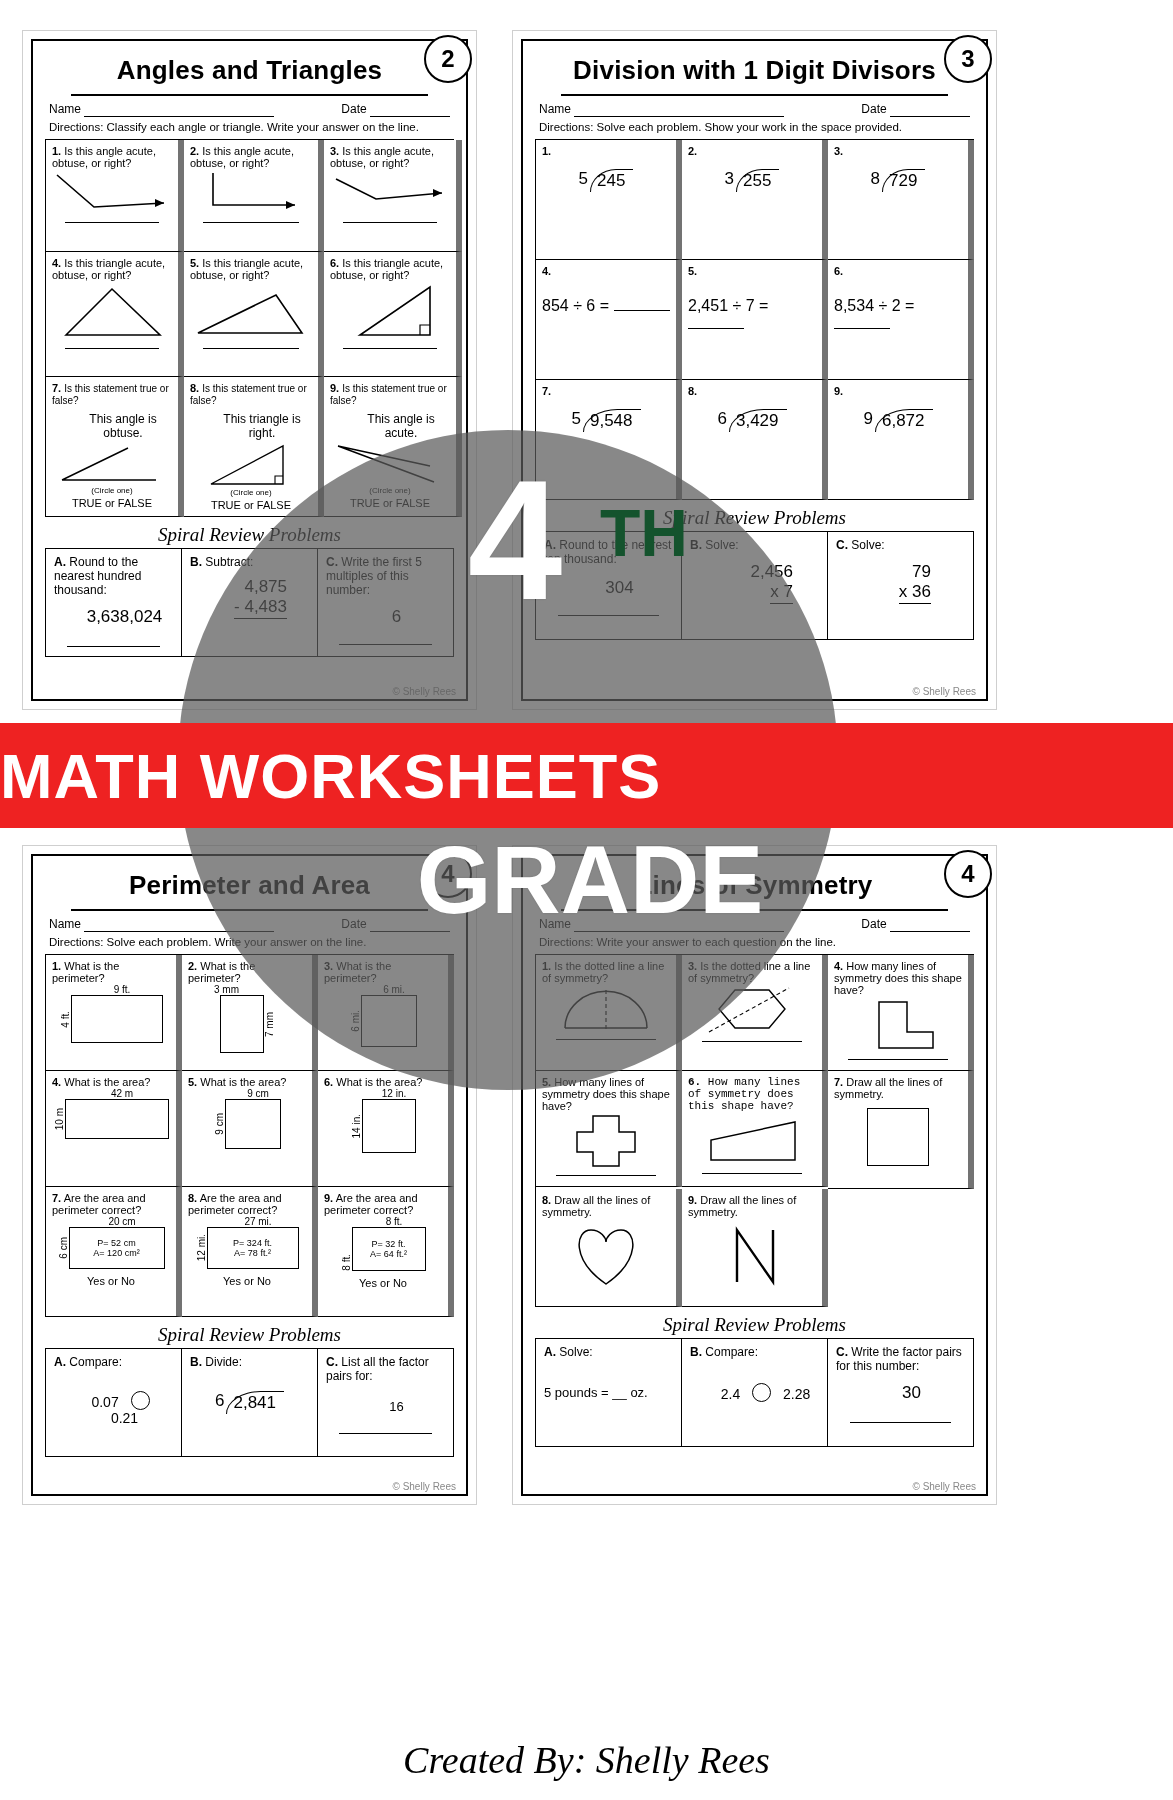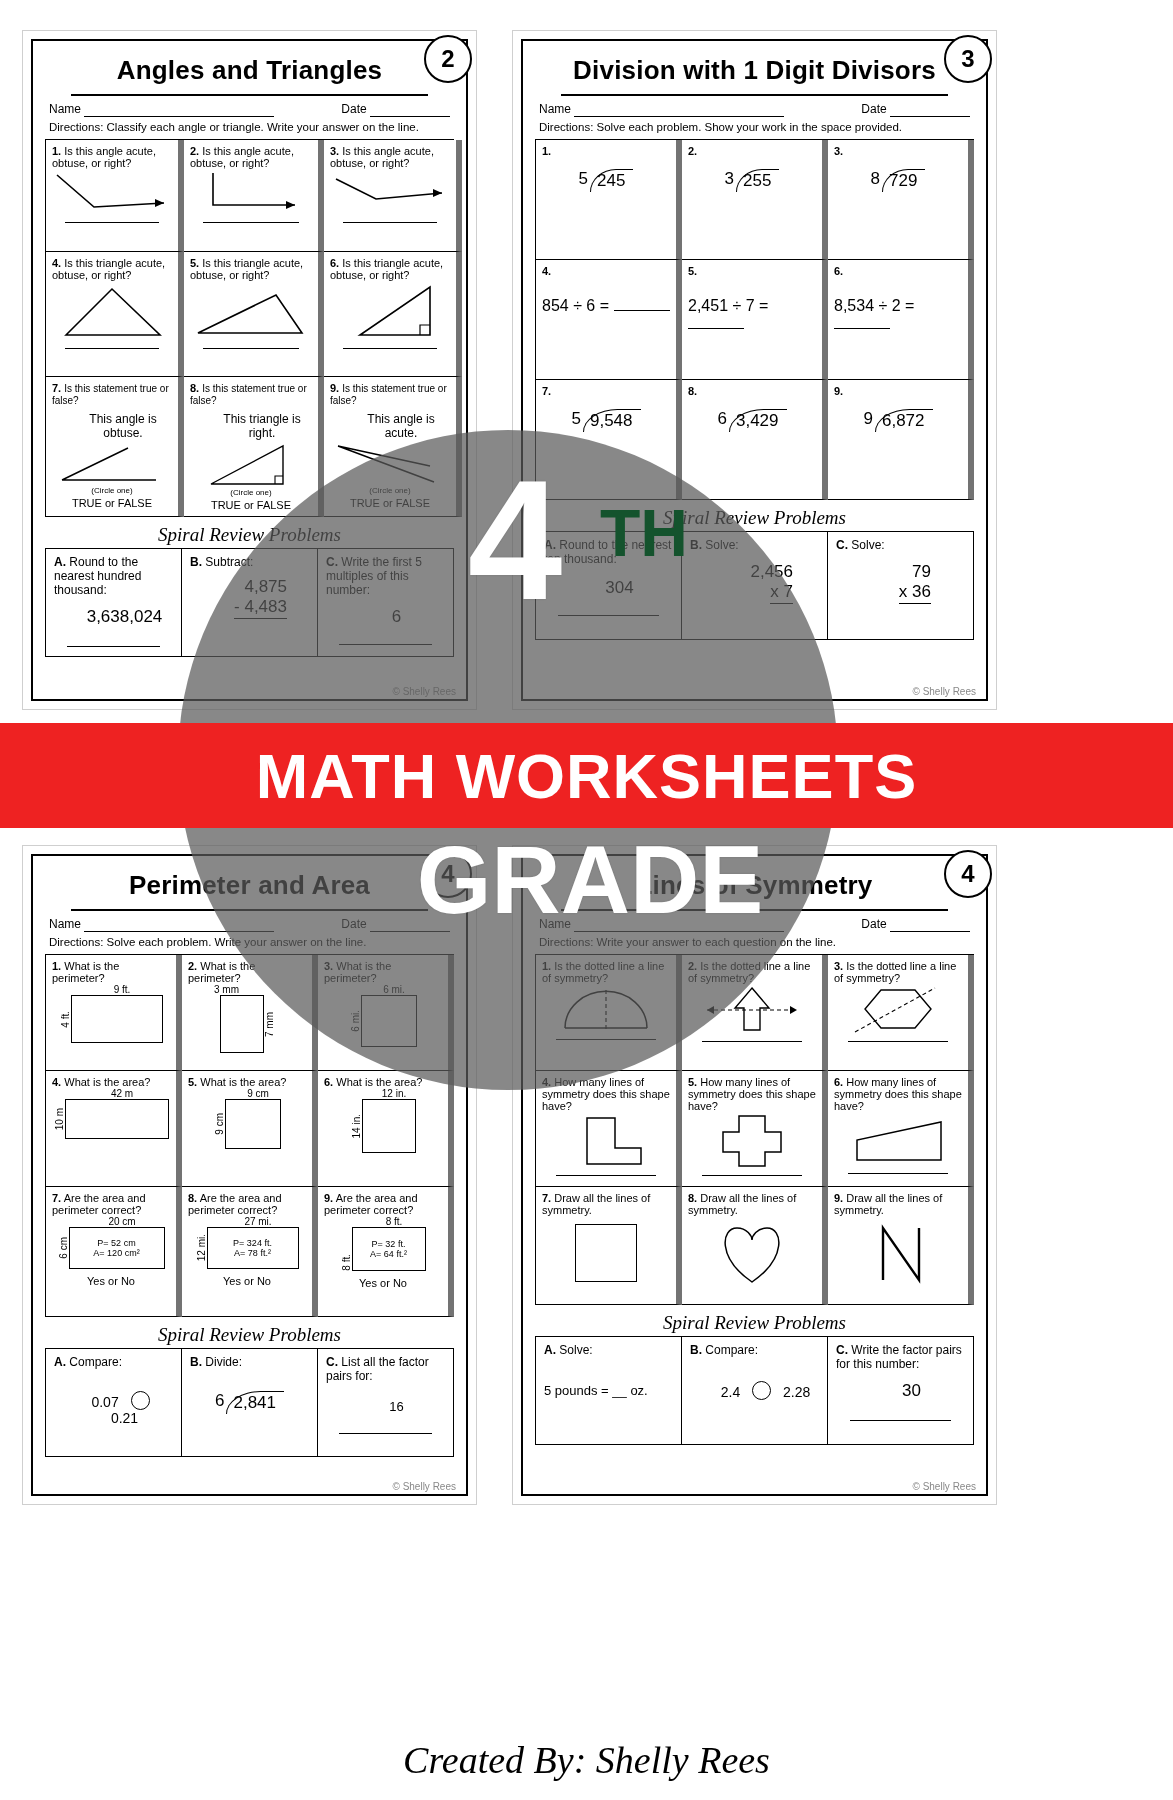--- a/index.html
+++ b/index.html
@@ -105,21 +105,21 @@
   .blank{display:inline-block;border-bottom:1px solid #000;width:56px;}
   .circle-o{
     display:inline-block;width:17px;height:17px;border:1.4px solid #000;border-radius:50%;
     vertical-align:-3px;margin:0 8px;
   }
   .truefalse{font-size:11px;text-align:center;margin-top:2px;}
   .circleone{font-size:8px;text-align:center;}
   
   .banner{
     position:absolute;left:0;top:723px;width:1173px;height:105px;
-    background:#ee2222;display:flex;align-items:center;justify-content:center;
+    background:#ee2222;display:flex;align-items:center;justify-content:flex-start;
     z-index:40;
   }
   .banner span{
     color:#fff;font-weight:bold;font-size:63px;letter-spacing:1px;
   }
   .circle-overlay{
     position:absolute;
     left:178px;top:430px;width:660px;height:660px;
     background:rgba(90,90,90,.72);
     border-radius:50%;
@@ -567,33 +567,20 @@
         <div class="figwrap">
           <svg width="110" height="48">
               <path d="M14,44 A38,34 0 0 1 96,44" stroke="#000" fill="none" stroke-width="1.5"></path>
               <line x1="14" y1="44" x2="96" y2="44" stroke="#000" stroke-width="1.5"></line>
               <line x1="55" y1="6" x2="55" y2="46" stroke="#000" stroke-dasharray="4 3" stroke-width="1.2"></line>
             </svg>
         </div>
         <div class="ansline"></div>
       </div>
 
-      <div class="cell" style="height:116px;">
-        <span class="qnum">2.</span>
-        <span class="qtext">Is the dotted line a line of symmetry?</span>
-        <div class="figwrap">
-          <svg width="110" height="50">
-              <polygon points="55,4 72,24 63,24 63,46 47,46 47,24 38,24" stroke="#000" fill="none" stroke-width="1.4"></polygon>
-              <line x1="10" y1="26" x2="100" y2="26" stroke="#000" stroke-dasharray="4 3" stroke-width="1.1"></line>
-              <path d="M10,26 l7,-4 l0,8 z" fill="#000"></path>
-              <path d="M100,26 l-7,-4 l0,8 z" fill="#000"></path>
-            </svg>
-        </div>
-        <div class="ansline"></div>
-      </div>
 
       <div class="cell" style="height:116px;">
         <span class="qnum">3.</span>
         <span class="qtext">Is the dotted line a line of symmetry?</span>
         <div class="figwrap">
           <svg width="110" height="50">
               <polygon points="38,6 72,6 88,25 72,44 38,44 22,25" stroke="#000" fill="none" stroke-width="1.4"></polygon>
               <line x1="12" y1="48" x2="92" y2="4" stroke="#000" stroke-dasharray="4 3" stroke-width="1.1"></line>
             </svg>
         </div>
@@ -615,21 +602,21 @@
         <span class="qnum">5.</span>
         <span class="qtext">How many lines of symmetry does this shape have?</span>
         <div class="figwrap">
           <svg width="110" height="56">
               <polygon points="42,4 68,4 68,20 84,20 84,40 68,40 68,54 42,54 42,40 26,40 26,20 42,20" stroke="#000" fill="none" stroke-width="1.5"></polygon>
             </svg>
         </div>
         <div class="ansline"></div>
       </div>
 
-      <div class="cell" style="height:116px;">
+      <div class="cell" style="height:116px;font-family:Liberation Mono, monospace;">
         <span class="qnum">6.</span>
         <span class="qtext">How many lines of symmetry does this shape have?</span>
         <div class="figwrap">
           <svg width="110" height="54">
               <polygon points="14,48 98,48 98,10 14,28" stroke="#000" fill="none" stroke-width="1.5"></polygon>
             </svg>
         </div>
         <div class="ansline"></div>
       </div>
 

